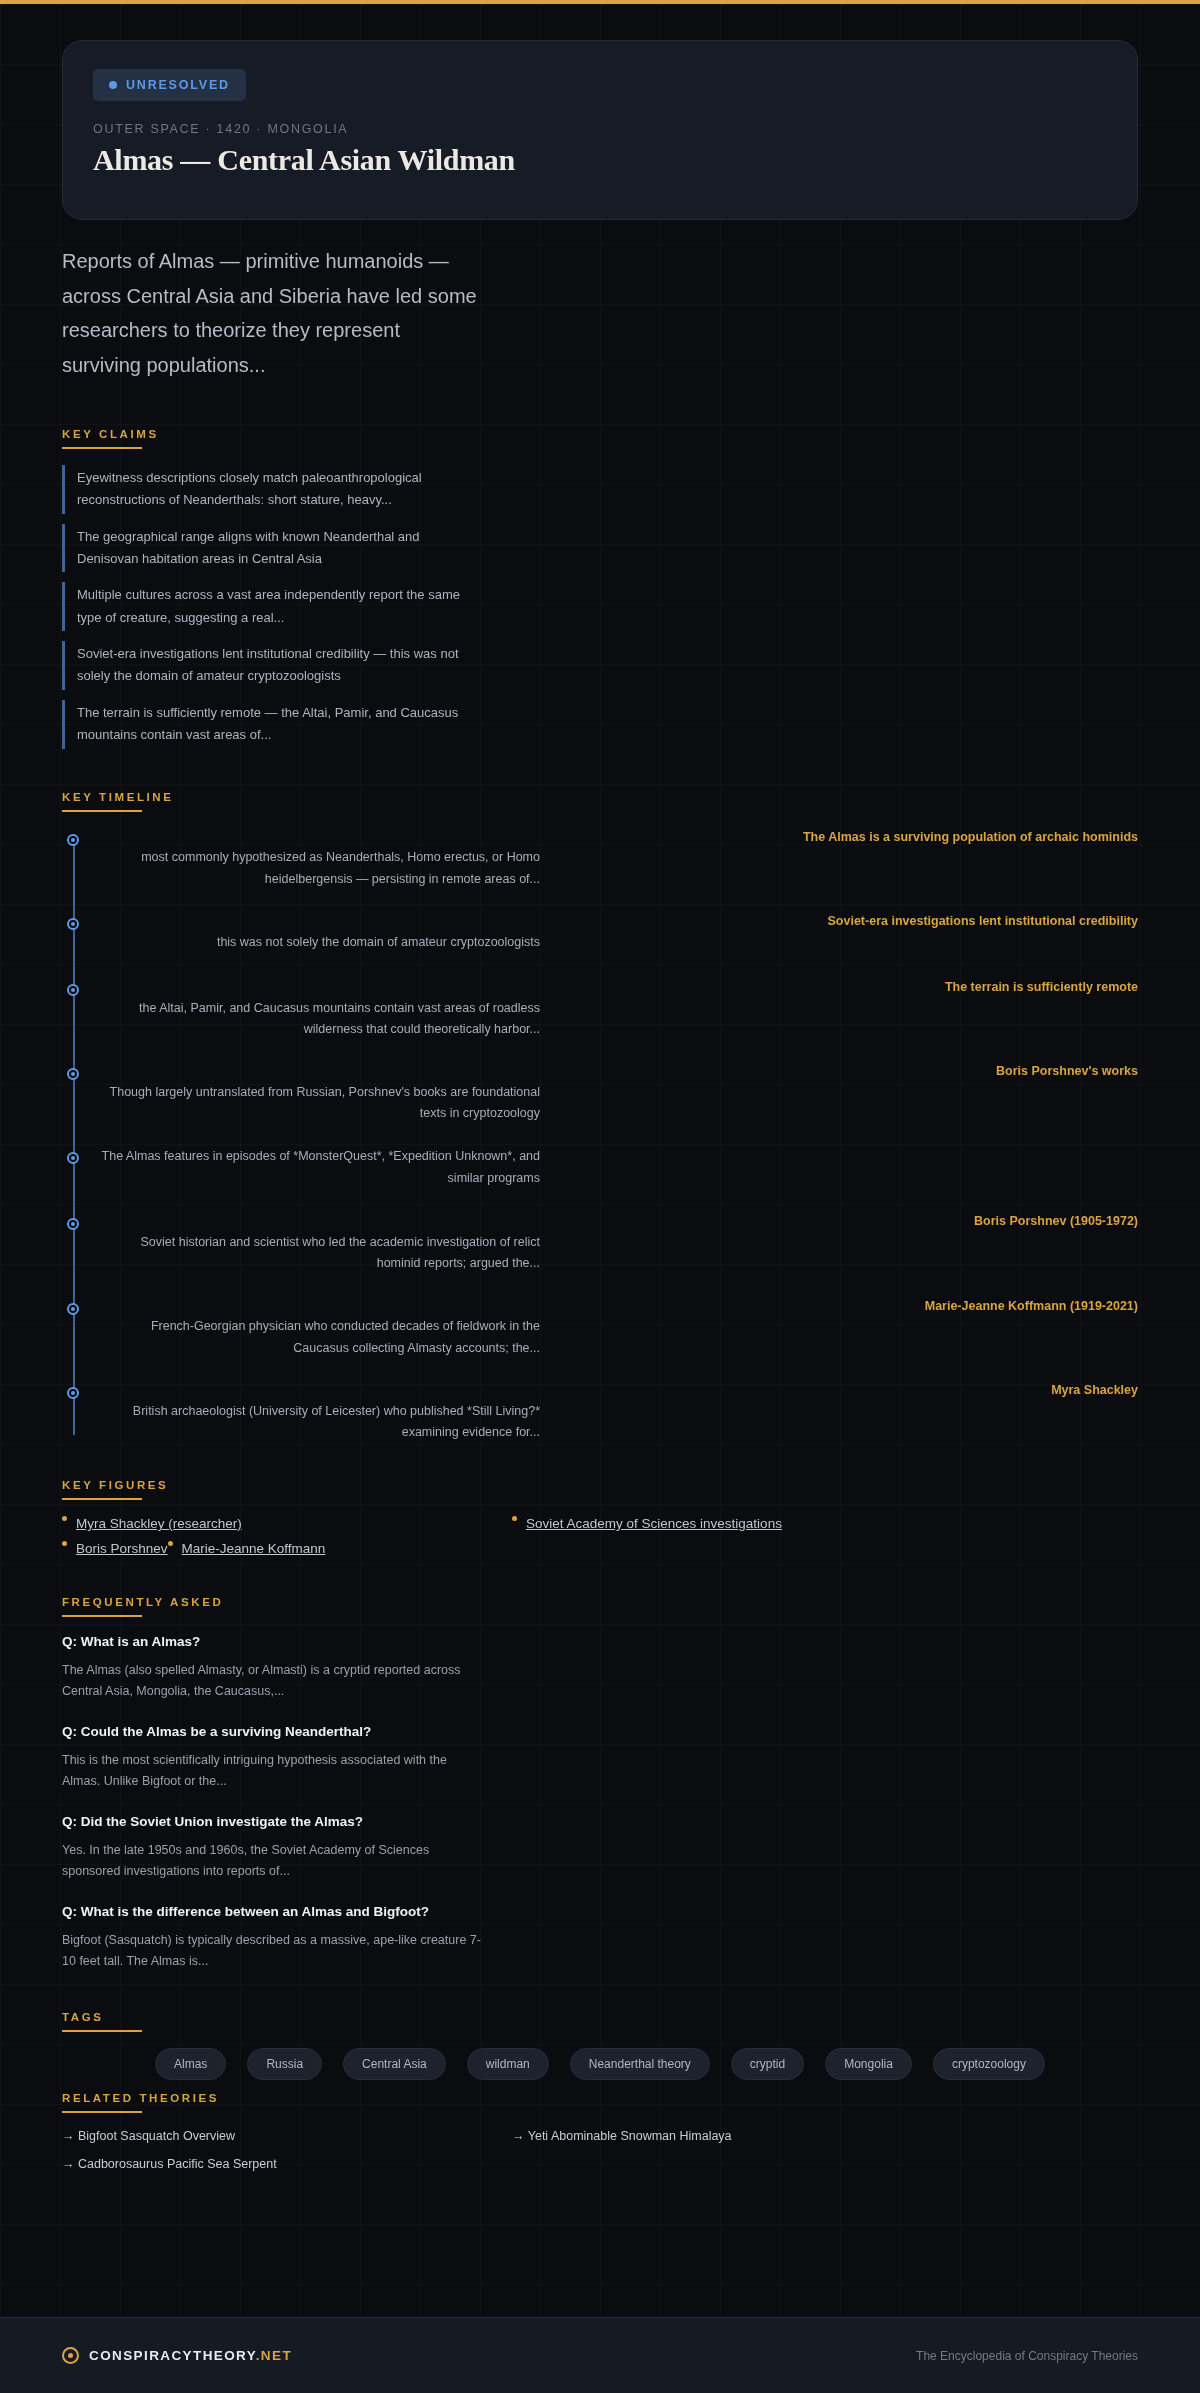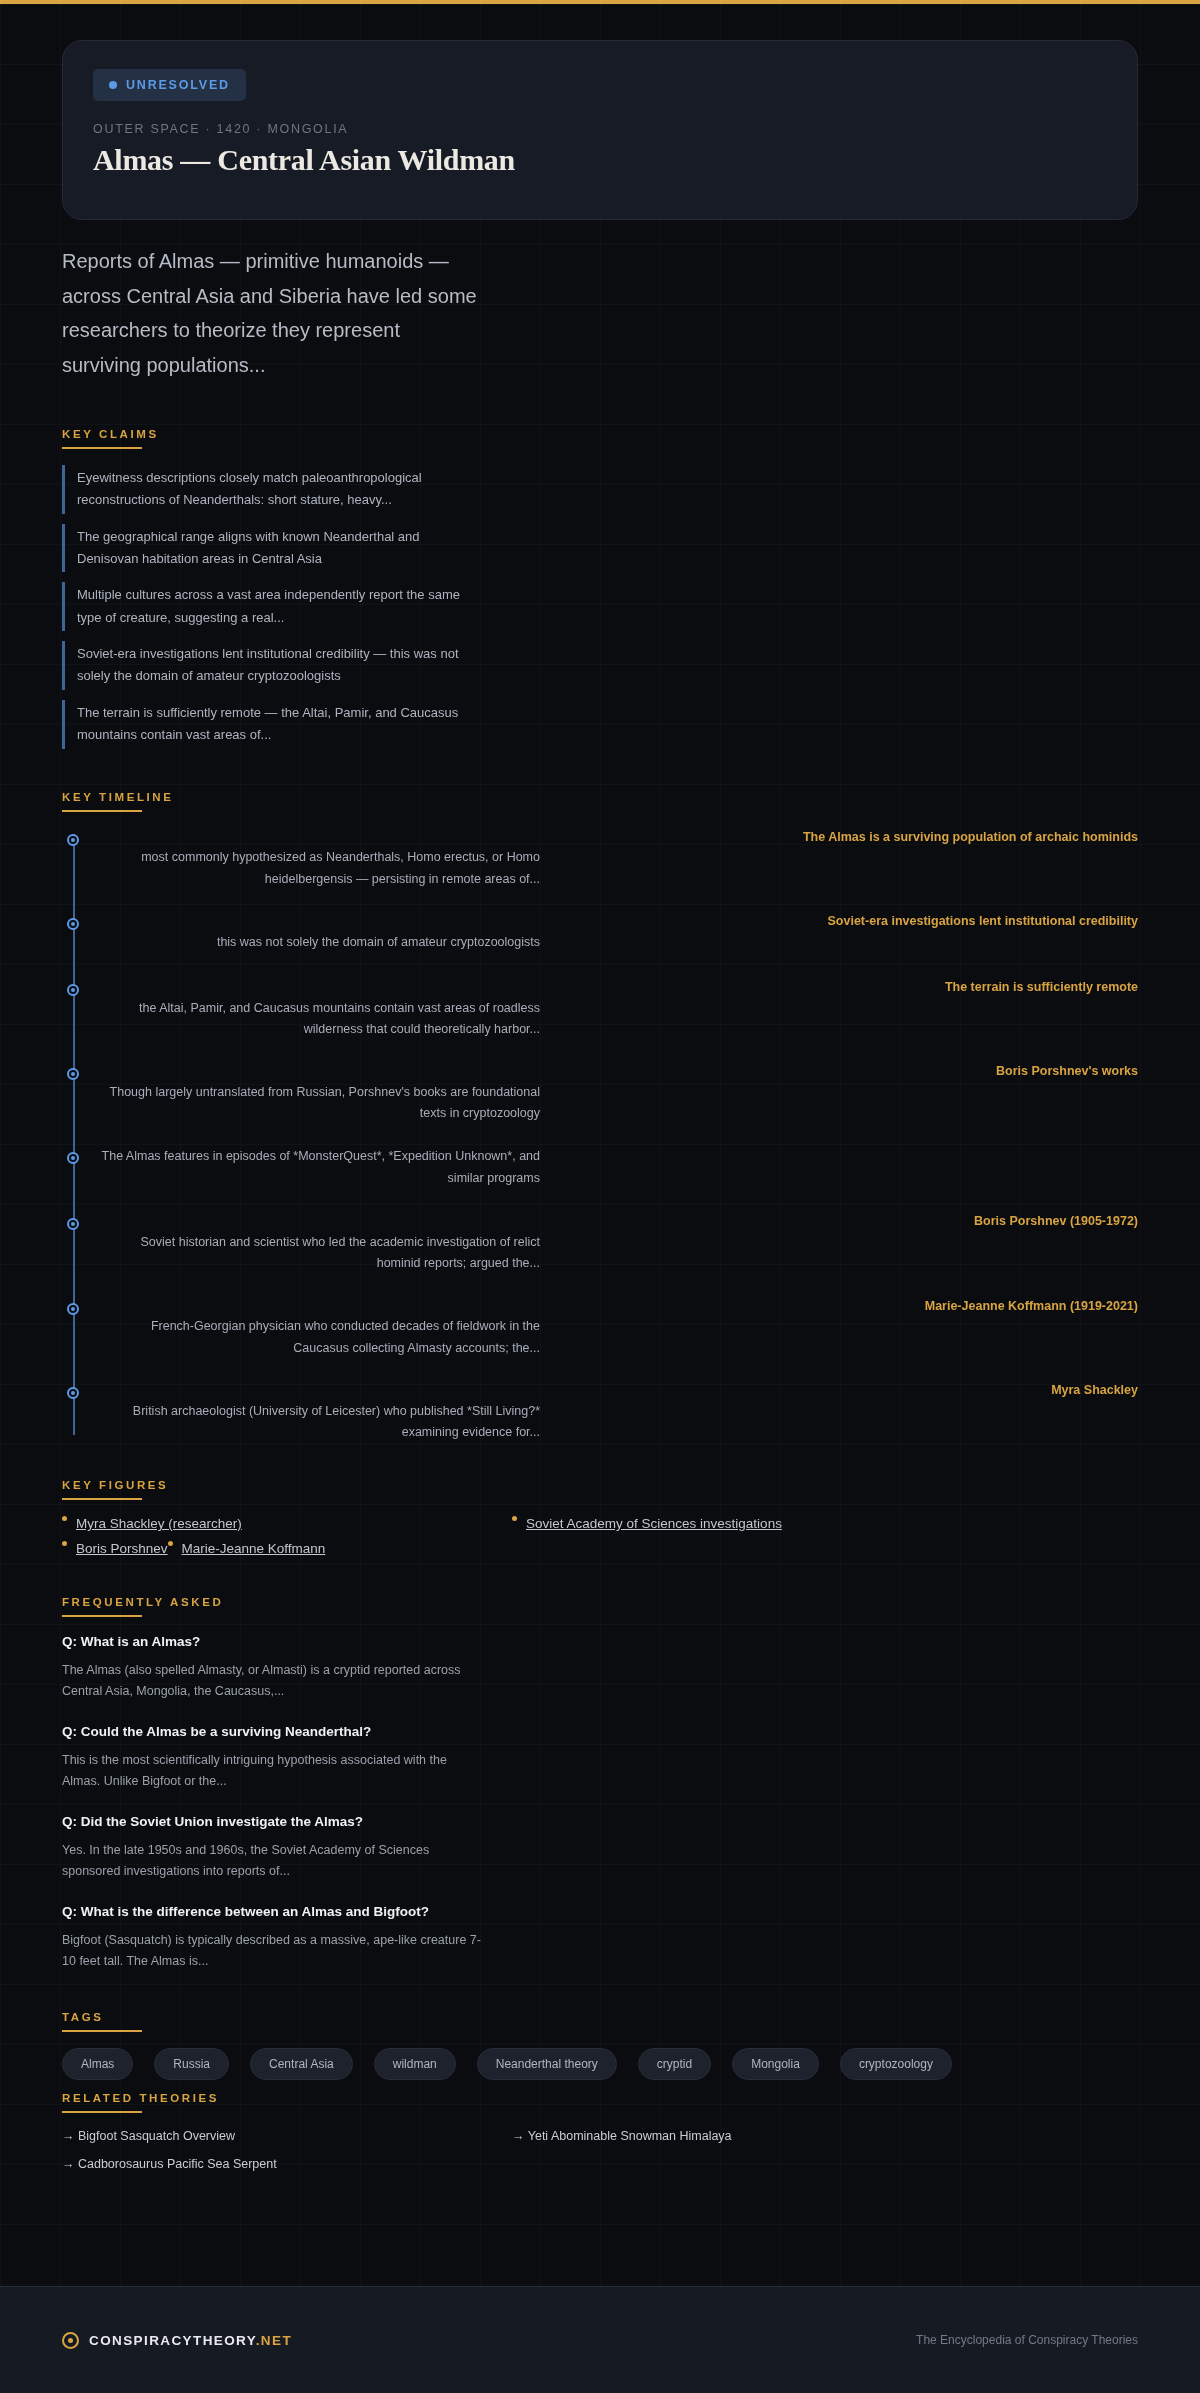--- a/index.html
+++ b/index.html
@@ -140,21 +140,21 @@
   .faq-item { margin-bottom: 20px; }
   .faq-q {
     font-size: 13.5px; font-weight: 700; color: #f0f1f4;
     margin-bottom: 8px; line-height: 1.4;
   }
   .faq-a {
     font-size: 12.5px; line-height: 1.72; color: #9aa1ab; max-width: 420px;
   }
 
   
-  .tags { display: flex; flex-wrap: wrap; gap: 21px; align-items: center; margin-bottom: 10px; }
+  .tags { display: flex; flex-wrap: wrap; gap: 21px; align-items: center; margin-bottom: 10px; justify-content: center; }
   .tag {
     background: #1d222d;
     border: 1px solid #272d39;
     border-radius: 999px;
     padding: 8px 18px;
     font-size: 12px;
     color: #b0b6c0;
     white-space: nowrap;
   }
 
@@ -164,21 +164,21 @@
     max-width: 900px;
   }
   .rel {
     flex: 0 0 50%;
     font-size: 12.5px; color: #868d98;
   }
 
   
   .footer {
     position: absolute; left: 0; right: 0; bottom: 0;
-    height: 107px;
+    height: 76px;
     background: #161a23;
     border-top: 1px solid #262c38;
     display: flex; align-items: center; justify-content: space-between;
     padding: 0 62px;
   }
   .brand { display: flex; align-items: center; gap: 10px; }
   .brand-mark {
     width: 17px; height: 17px; border-radius: 50%;
     border: 2px solid #d9a441;
     display: flex; align-items: center; justify-content: center;

